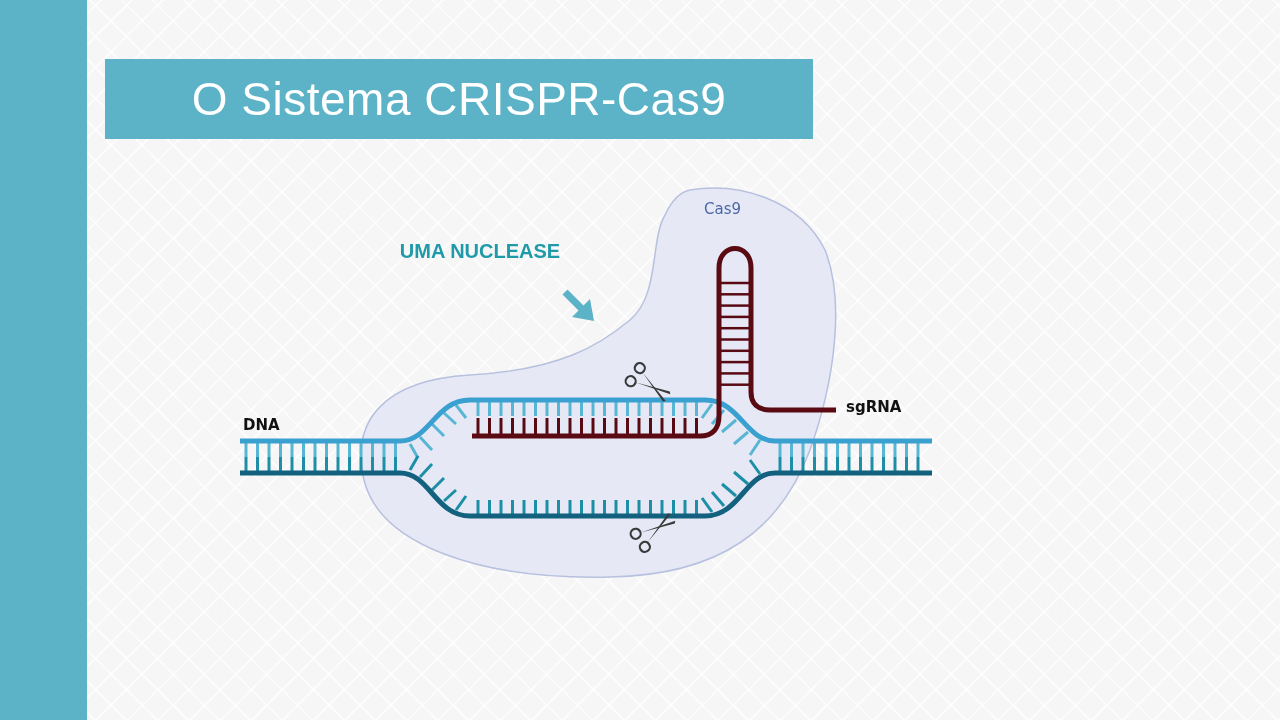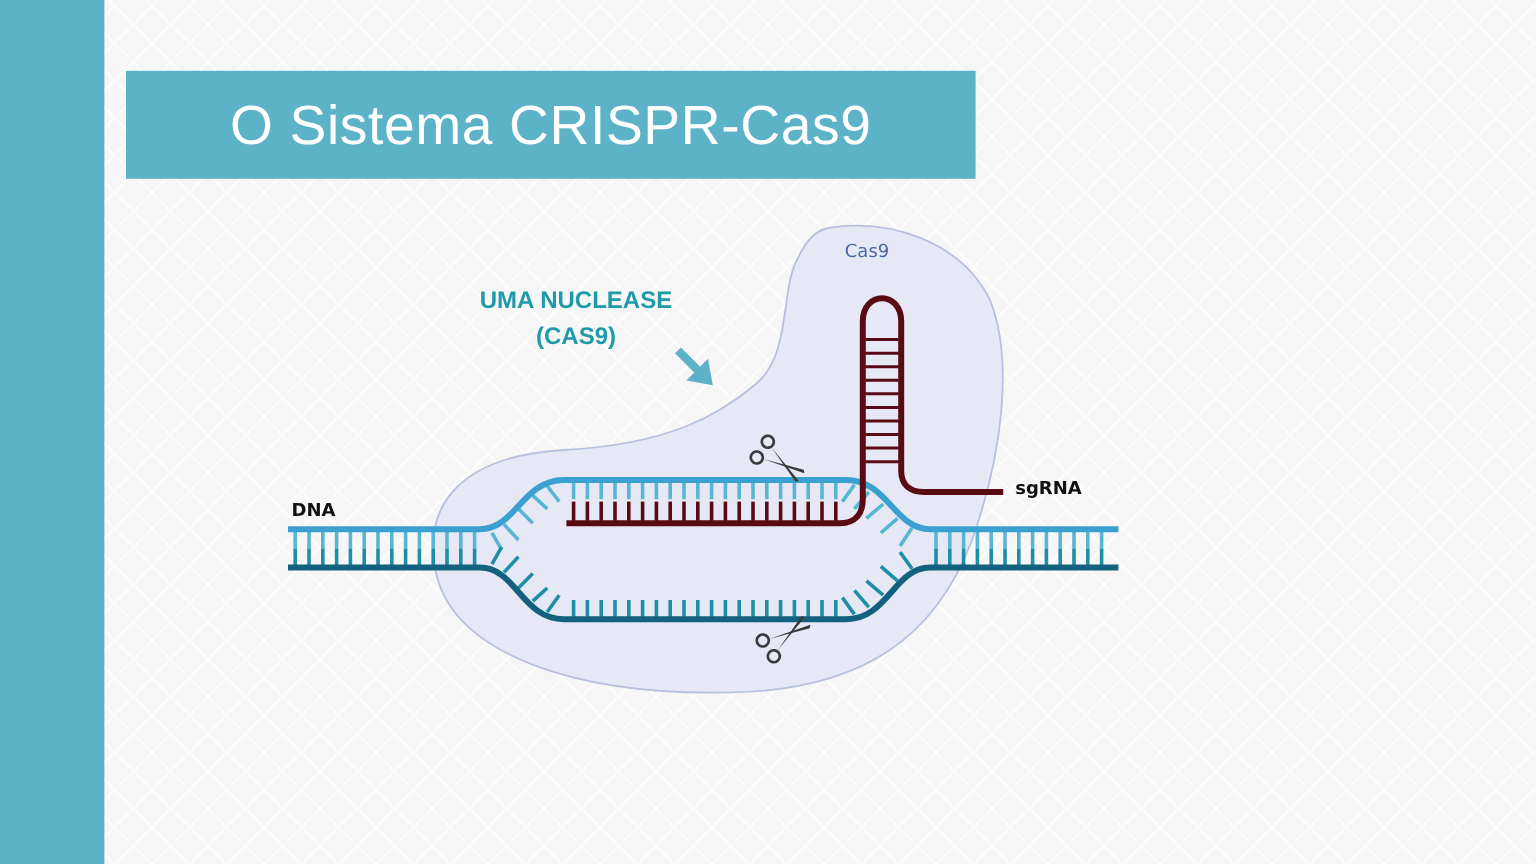--- a/index.html
+++ b/index.html
@@ -9,21 +9,21 @@
     background-image:
       repeating-linear-gradient(45deg, rgba(255,255,255,0.7) 0 2px, transparent 2px 22px),
       repeating-linear-gradient(-45deg, rgba(255,255,255,0.7) 0 2px, transparent 2px 22px);
     font-family: "Liberation Sans", sans-serif;
   }
   .accent-bar {
     position: absolute; left: 0; top: 0; width: 87px; height: 720px;
     background: #5cb3c7;
   }
   .title-banner {
-    position: absolute; left: 105px; top: 59px; width: 708px; height: 90px;
+    position: absolute; left: 105px; top: 59px; width: 708px; height: 80px;
     background: #5cb3c7;
     display: flex; align-items: center; justify-content: center;
   }
   .title-banner h1 {
     margin: 0; color: #ffffff; font-weight: normal;
     font-family: "Liberation Sans", sans-serif; font-size: 46px;
     letter-spacing: 0.5px;
   }
   .callout {
     position: absolute; left: 370px; top: 236px; width: 220px;
@@ -38,21 +38,20 @@
 <body>
 
 <div class="accent-bar"></div>
 
 <div class="title-banner">
   <h1>O Sistema CRISPR-Cas9</h1>
 </div>
 
 <div class="callout">
   <span>UMA NUCLEASE</span>
-  <span>(CAS9)</span>
 </div>
 
 <svg class="diagram" width="1280" height="720" viewBox="0 0 1280 720">
 
   <path d="M 690 190 C 740 182 800 200 825 250 C 845 300 835 380 810 450 C 780 530 720 575 610 577 C 480 580 380 545 364 480 C 350 420 385 380 470 375 C 560 370 600 345 630 320 C 660 295 650 240 665 215 C 672 200 680 192 690 190 Z" fill="#e6e9f5" stroke="#b7c0de" stroke-width="1.5"></path>
 
   <text class="lbl" x="704" y="214" font-size="15" fill="#4a67a8">Cas9</text>
 
   <g>
     <line x1="565" y1="292" x2="584" y2="311" stroke="#5cb3c7" stroke-width="7" stroke-linecap="butt"></line>

